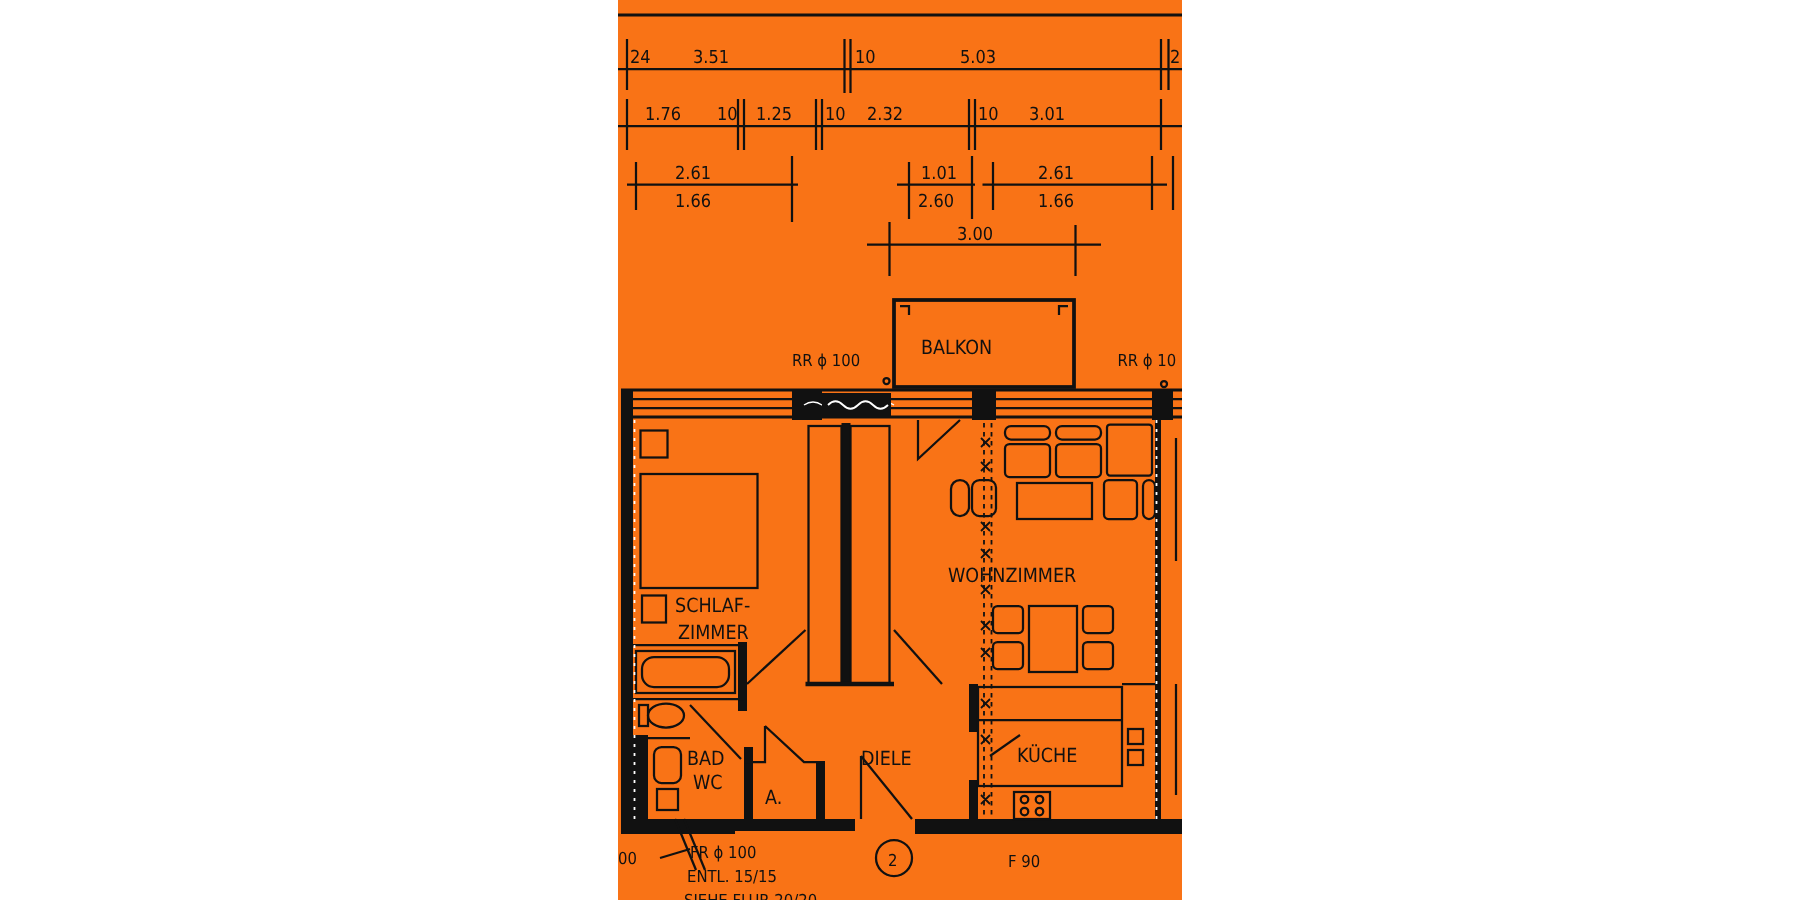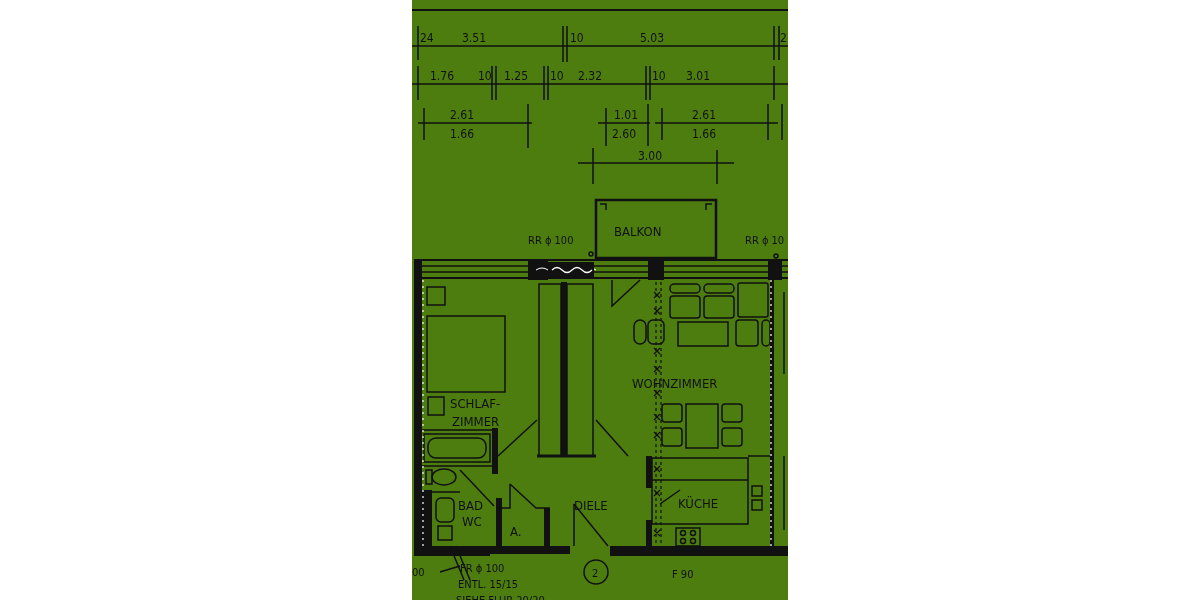--- a/index.html
+++ b/index.html
@@ -1,17 +1,17 @@
 <!DOCTYPE html>
 <html><head>
 <meta charset="utf-8">
 <style>
   html, body { margin: 0; padding: 0; background: #ffffff; }
   body { width: 1200px; height: 600px; position: relative; overflow: hidden; font-family: "DejaVu Sans Mono", monospace; }
-  .plan { position: absolute; left: 412px; top: 0; width: 376px; height: 600px; overflow: hidden; background: #4d7c0f; }
+  .plan { position: absolute; left: 412px; top: 0; width: 376px; height: 600px; overflow: hidden; background: #f97316; }
   svg { display: block; }
   .t { font-family: "DejaVu Sans Condensed", "DejaVu Sans", sans-serif; fill: #111; font-stretch: condensed; }
   .dim { font-size: 12px; }
   .room { font-size: 13px; }
   .lbl { font-size: 11px; }
 </style>
 </head>
 <body>
 
 <div class="plan">

